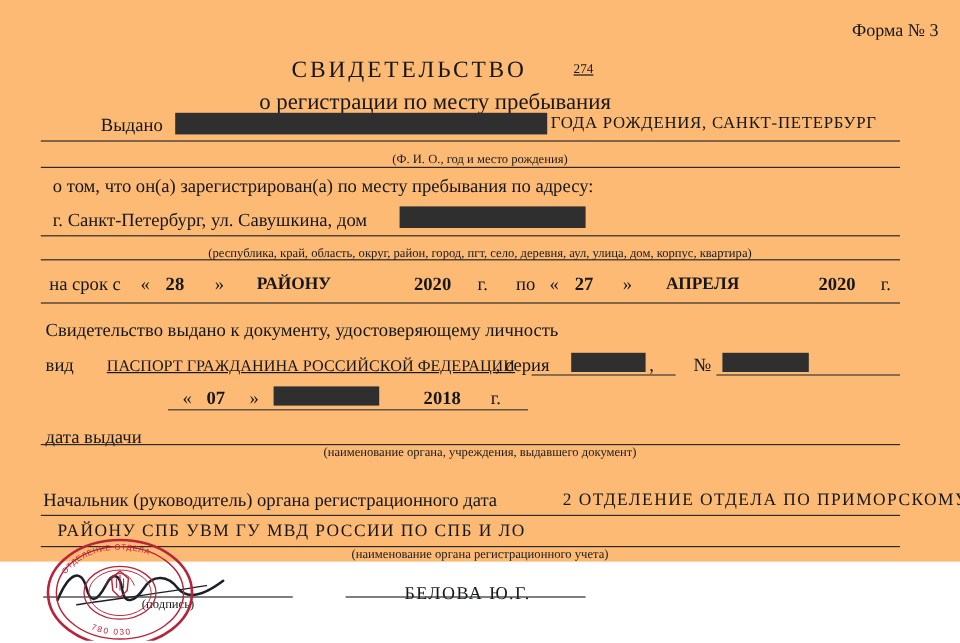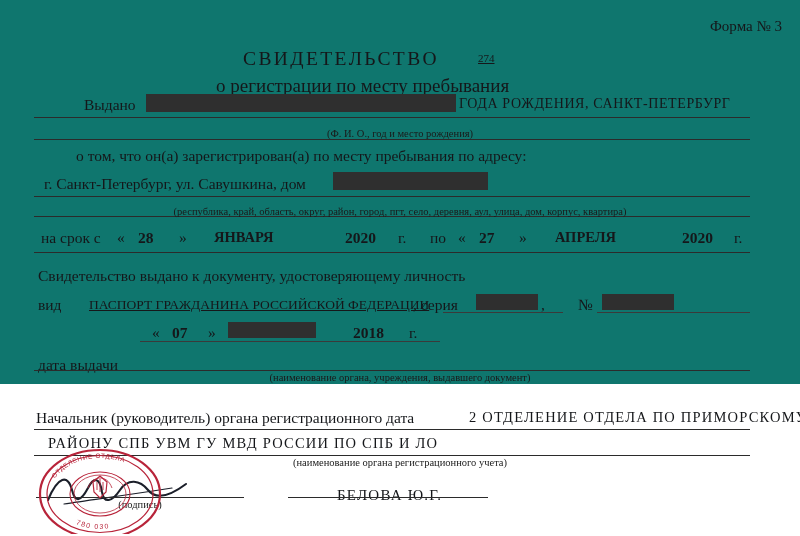--- a/index.html
+++ b/index.html
@@ -12,22 +12,22 @@
     height: 536px;
     position: relative;
     overflow: hidden;
     font-family: "Liberation Serif", "DejaVu Serif", serif;
     color: #111111;
   }
   .doc {
     position: absolute;
     left: 0; top: 0;
     width: 800px;
-    height: 384px;
-    background: #0f766e;
+    height: 468px;
+    background: #fdba74;
   }
   
   .t {
     position: absolute;
     white-space: nowrap;
     font-family: "Liberation Serif", "DejaVu Serif", serif;
     color: #15171a;
   }
   .form-no {
     right: 18px;
@@ -114,33 +114,33 @@
   <div class="t title-sub">о регистрации по месту пребывания</div>
 
   <div class="t lbl" style="left:84px; top:96px;">Выдано</div>
   <div class="redact" style="left:146px; top:94px; width:310px; height:18px;"></div>
   <div class="t lbl wide" style="left:459px; top:96px; font-size:14px;">ГОДА РОЖДЕНИЯ, САНКТ-ПЕТЕРБУРГ</div>
   <div class="rule" style="left:34px; top:117px; width:716px;"></div>
 
   <div class="rule" style="left:34px; top:139px; width:716px;"></div>
   <div class="t small-center" style="left:0; top:128px; width:800px;">(Ф. И. О., год и место рождения)</div>
 
-  <div class="t lbl" style="left:44px; top:147px;margin-left:32px;">о том, что он(а) зарегистрирован(а) по месту пребывания по адресу:</div>
+  <div class="t lbl" style="left:44px; top:147px;">о том, что он(а) зарегистрирован(а) по месту пребывания по адресу:</div>
 
   <div class="t lbl" style="left:44px; top:175px;">г. Санкт-Петербург, ул. Савушкина, дом</div>
   <div class="redact" style="left:333px; top:172px; width:155px; height:18px;"></div>
   <div class="rule" style="left:34px; top:196px; width:716px;"></div>
   <div class="rule" style="left:34px; top:216px; width:716px;"></div>
   <div class="t small-center" style="left:0; top:206px; width:800px;">(республика, край, область, округ, район, город, пгт, село, деревня, аул, улица, дом, корпус, квартира)</div>
 
   <div class="t lbl" style="left:41px; top:229px;">на срок с</div>
   <div class="t lbl" style="left:117px; top:229px;">«</div>
   <div class="t lbl" style="left:138px; top:229px; font-weight:bold;">28</div>
   <div class="t lbl" style="left:179px; top:229px;">»</div>
-  <div class="t lbl" style="left:214px; top:229px; font-weight:bold; font-size:14.5px;">ЯНВАРЯ</div>
+  <div class="t lbl" style="left:214px; top:229px; font-weight:bold; font-size:14.5px;">РАЙОНУ</div>
   <div class="t lbl" style="left:345px; top:229px; font-weight:bold;">2020</div>
   <div class="t lbl" style="left:398px; top:229px;">г.</div>
   <div class="t lbl" style="left:430px; top:229px;">по</div>
   <div class="t lbl" style="left:458px; top:229px;">«</div>
   <div class="t lbl" style="left:479px; top:229px; font-weight:bold;">27</div>
   <div class="t lbl" style="left:519px; top:229px;">»</div>
   <div class="t lbl" style="left:555px; top:229px; font-weight:bold; font-size:14.5px;">АПРЕЛЯ</div>
   <div class="t lbl" style="left:682px; top:229px; font-weight:bold;">2020</div>
   <div class="t lbl" style="left:734px; top:229px;">г.</div>
   <div class="rule" style="left:34px; top:252px; width:716px;"></div>

